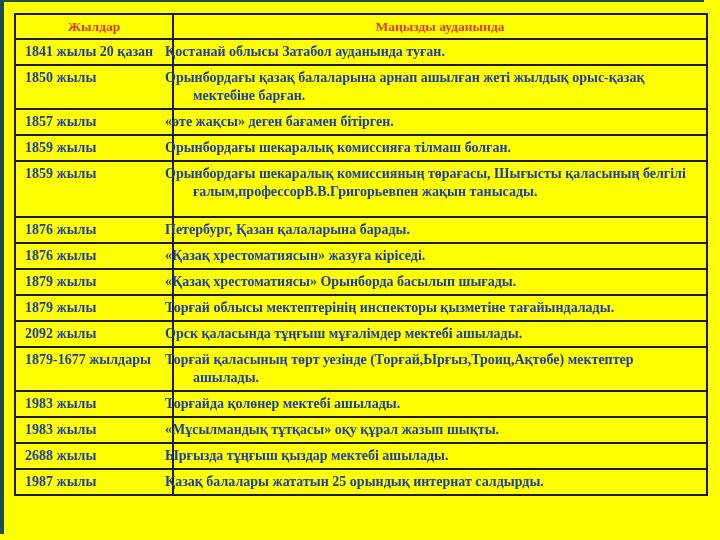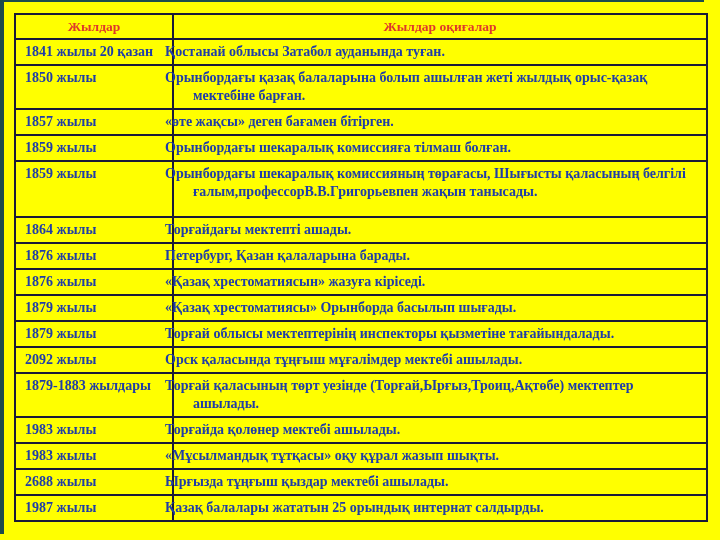--- a/index.html
+++ b/index.html
@@ -47,47 +47,43 @@
   <div class="edge-top"></div>
 
   <table class="timeline">
     <colgroup>
       <col class="c-year">
       <col class="c-event">
     </colgroup>
     <thead>
       <tr>
         <th>Жылдар</th>
-        <th>Жылдар оқиғалар</th>
+        <th>Маңызды ауданында</th>
       </tr>
     </thead>
     <tbody id="rows">
         <tr>
           <td class="year">1841 жылы 20 қазан</td>
           <td class="event">Қостанай облысы Затабол ауданында туған.</td>
         </tr>
         <tr>
           <td class="year">1850 жылы</td>
-          <td class="event">Орынбордағы қазақ балаларына болып ашылған жеті жылдық орыс-қазақ мектебіне барған.</td>
+          <td class="event">Орынбордағы қазақ балаларына арнап ашылған жеті жылдық орыс-қазақ мектебіне барған.</td>
         </tr>
         <tr>
           <td class="year">1857 жылы</td>
           <td class="event">«өте жақсы» деген бағамен бітірген.</td>
         </tr>
         <tr>
           <td class="year">1859 жылы</td>
           <td class="event">Орынбордағы шекаралық комиссияға тілмаш болған.</td>
         </tr>
         <tr class="tall">
           <td class="year">1859 жылы</td>
           <td class="event">Орынбордағы шекаралық комиссияның төрағасы, Шығысты қаласының белгілі ғалым,профессорВ.В.Григорьевпен жақын танысады.</td>
-        </tr>
-        <tr>
-          <td class="year">1864 жылы</td>
-          <td class="event">Торғайдағы мектепті ашады.</td>
         </tr>
         <tr>
           <td class="year">1876 жылы</td>
           <td class="event">Петербург, Қазан қалаларына барады.</td>
         </tr>
         <tr>
           <td class="year">1876 жылы</td>
           <td class="event">«Қазақ хрестоматиясын» жазуға кіріседі.</td>
         </tr>
         <tr>
@@ -96,21 +92,21 @@
         </tr>
         <tr>
           <td class="year">1879 жылы</td>
           <td class="event">Торғай облысы мектептерінің инспекторы қызметіне тағайындалады.</td>
         </tr>
         <tr>
           <td class="year">2092 жылы</td>
           <td class="event">Орск қаласында тұңғыш мұғалімдер мектебі ашылады.</td>
         </tr>
         <tr>
-          <td class="year">1879-1883 жылдары</td>
+          <td class="year">1879-1677 жылдары</td>
           <td class="event">Торғай қаласының төрт уезінде (Торғай,Ырғыз,Троиц,Ақтөбе) мектептер ашылады.</td>
         </tr>
         <tr>
           <td class="year">1983 жылы</td>
           <td class="event">Торғайда қолөнер мектебі ашылады.</td>
         </tr>
         <tr>
           <td class="year">1983 жылы</td>
           <td class="event">«Мұсылмандық тұтқасы» оқу құрал жазып шықты.</td>
         </tr>

